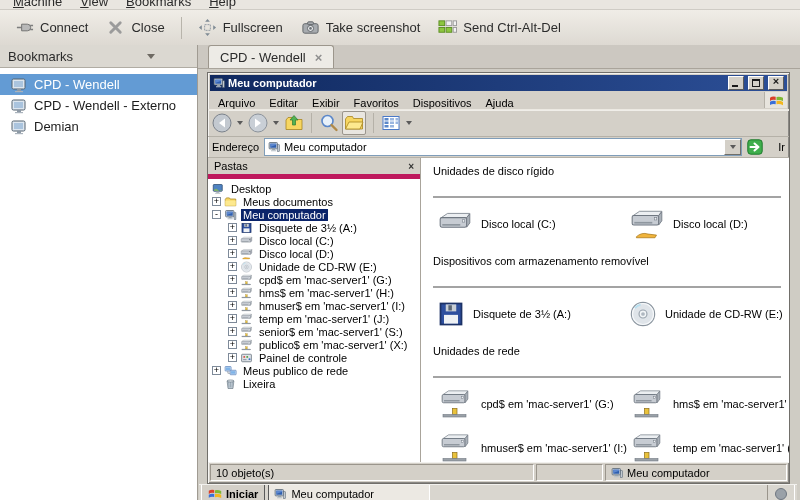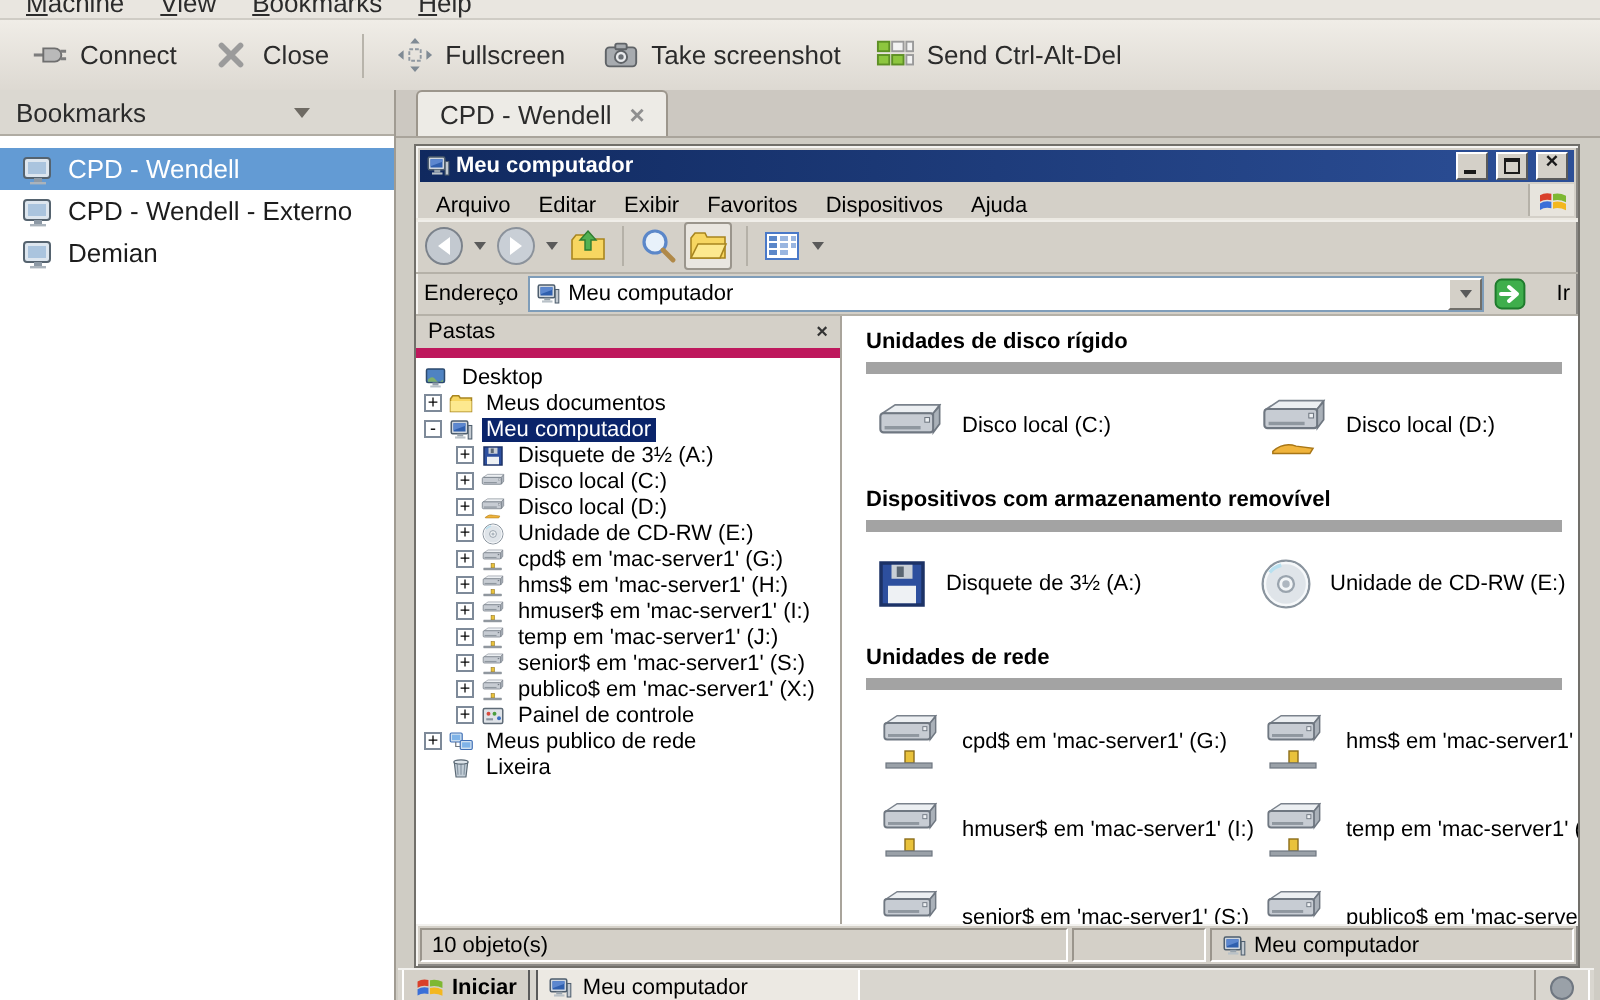--- a/index.html
+++ b/index.html
@@ -94,21 +94,21 @@
   .lv0,.lv1{padding-left:4px}
   .lv2{padding-left:20px}
   .tog{width:9px;height:9px;box-sizing:border-box;border:1px solid #7e8a99;background:#fff;
        font-size:9px;line-height:6px;text-align:center;margin-right:3px;flex:none;color:#000}
   .tspace{width:12px;flex:none}
   .ti{width:13px;height:12px;margin-right:4px;flex:none}
   .tl{padding:0 2px}
   .trow.sel .tl{background:#0a246a;color:#fff}
 
   .rpane{flex:1;background:#fff;padding:4px 8px 0 12px;overflow:hidden;min-width:0}
-  .ghead{font-weight:bold;color:#000;border-bottom:6px solid #a3a3a3;padding:3px 0 4px;margin-bottom:4px;
+  .ghead{font-weight:normal;color:#000;border-bottom:2px solid #a3a3a3;padding:3px 0 19px;margin-bottom:4px;
          white-space:nowrap}
   .dgrid{display:grid;grid-template-columns:192px 1fr;margin:0 0 6px 4px}
   .ditem{display:flex;align-items:center;gap:8px;height:44px;color:#000;white-space:nowrap}
   .di{width:36px;height:30px;flex:none}
 
   .xpstatus{height:17px;flex:none;display:flex;gap:2px;padding:1px 2px 2px;border-top:1px solid #f2f1ee}
   .sseg{border:1px solid;border-color:#9a958c #fff #fff #9a958c;display:flex;align-items:center;
         padding:0 5px;gap:4px;color:#000;overflow:hidden}
   .s1{flex:1}.s2{width:55px;flex:none}.s3{width:170px;flex:none}
   .s3 svg{width:12px;height:12px;flex:none}

